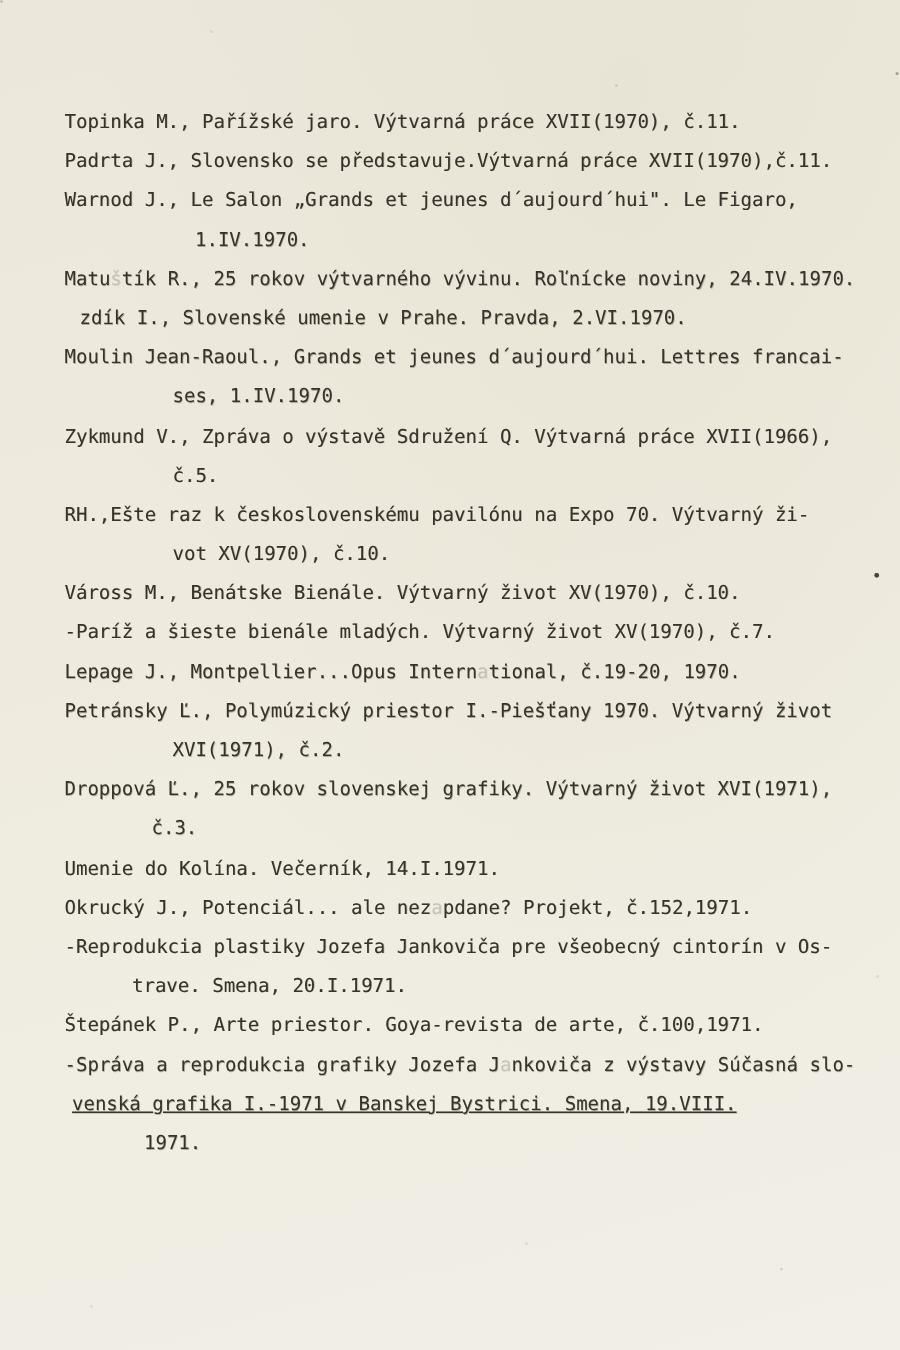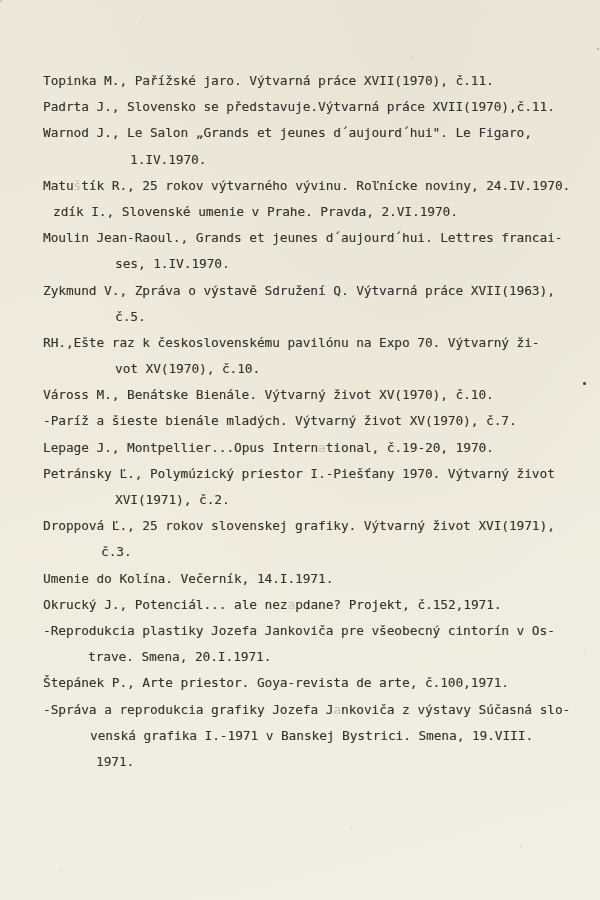--- a/index.html
+++ b/index.html
@@ -69,34 +69,34 @@
 <div class="paper">
   <div class="lines">
       <div class="line" style="padding-left: 43px;">Topinka M., Pařížské jaro. Výtvarná práce XVII(1970), č.11.</div>
       <div class="line" style="padding-left: 43px;">Padrta J., Slovensko se představuje.Výtvarná práce XVII(1970),č.11.</div>
       <div class="line" style="padding-left: 43px;">Warnod J., Le Salon „Grands et jeunes d´aujourd´hui". Le Figaro,</div>
       <div class="line" style="padding-left: 130px;">1.IV.1970.</div>
       <div class="line" style="padding-left: 43px;"><span>M</span><span>a</span><span>t</span><span>u</span><span class="faded">š</span><span>t</span><span>í</span><span>k</span><span> </span><span>R</span><span>.</span><span>,</span><span> </span><span>2</span><span>5</span><span> </span><span>r</span><span>o</span><span>k</span><span>o</span><span>v</span><span> </span><span>v</span><span>ý</span><span>t</span><span>v</span><span>a</span><span>r</span><span>n</span><span>é</span><span>h</span><span>o</span><span> </span><span>v</span><span>ý</span><span>v</span><span>i</span><span>n</span><span>u</span><span>.</span><span> </span><span>R</span><span>o</span><span>ľ</span><span>n</span><span>í</span><span>c</span><span>k</span><span>e</span><span> </span><span>n</span><span>o</span><span>v</span><span>i</span><span>n</span><span>y</span><span>,</span><span> </span><span>2</span><span>4</span><span>.</span><span>I</span><span>V</span><span>.</span><span>1</span><span>9</span><span>7</span><span>0</span><span>.</span></div>
       <div class="line" style="padding-left: 53px;">zdík I., Slovenské umenie v Prahe. Pravda, 2.VI.1970.</div>
       <div class="line" style="padding-left: 43px;">Moulin Jean-Raoul., Grands et jeunes d´aujourd´hui. Lettres francai-</div>
       <div class="line" style="padding-left: 115px;">ses, 1.IV.1970.</div>
-      <div class="line" style="padding-left: 43px;">Zykmund V., Zpráva o výstavě Sdružení Q. Výtvarná práce XVII(1963),</div>
+      <div class="line" style="padding-left: 43px;">Zykmund V., Zpráva o výstavě Sdružení Q. Výtvarná práce XVII(1966),</div>
       <div class="line" style="padding-left: 115px;">č.5.</div>
       <div class="line" style="padding-left: 43px;">RH.,Ešte raz k československému pavilónu na Expo 70. Výtvarný ži-</div>
       <div class="line" style="padding-left: 115px;">vot XV(1970), č.10.</div>
       <div class="line" style="padding-left: 43px;">Váross M., Benátske Bienále. Výtvarný život XV(1970), č.10.</div>
       <div class="line" style="padding-left: 43px;">-Paríž a šieste bienále mladých. Výtvarný život XV(1970), č.7.</div>
       <div class="line" style="padding-left: 43px;"><span>L</span><span>e</span><span>p</span><span>a</span><span>g</span><span>e</span><span> </span><span>J</span><span>.</span><span>,</span><span> </span><span>M</span><span>o</span><span>n</span><span>t</span><span>p</span><span>e</span><span>l</span><span>l</span><span>i</span><span>e</span><span>r</span><span>.</span><span>.</span><span>.</span><span>O</span><span>p</span><span>u</span><span>s</span><span> </span><span>I</span><span>n</span><span>t</span><span>e</span><span>r</span><span>n</span><span class="faded">a</span><span>t</span><span>i</span><span>o</span><span>n</span><span>a</span><span>l</span><span>,</span><span> </span><span>č</span><span>.</span><span>1</span><span>9</span><span>-</span><span>2</span><span>0</span><span>,</span><span> </span><span>1</span><span>9</span><span>7</span><span>0</span><span>.</span></div>
       <div class="line" style="padding-left: 43px;">Petránsky Ľ., Polymúzický priestor I.-Piešťany 1970. Výtvarný život</div>
       <div class="line" style="padding-left: 115px;">XVI(1971), č.2.</div>
       <div class="line" style="padding-left: 43px;">Droppová Ľ., 25 rokov slovenskej grafiky. Výtvarný život XVI(1971),</div>
       <div class="line" style="padding-left: 101px;">č.3.</div>
       <div class="line" style="padding-left: 43px;">Umenie do Kolína. Večerník, 14.I.1971.</div>
       <div class="line" style="padding-left: 43px;"><span>O</span><span>k</span><span>r</span><span>u</span><span>c</span><span>k</span><span>ý</span><span> </span><span>J</span><span>.</span><span>,</span><span> </span><span>P</span><span>o</span><span>t</span><span>e</span><span>n</span><span>c</span><span>i</span><span>á</span><span>l</span><span>.</span><span>.</span><span>.</span><span> </span><span>a</span><span>l</span><span>e</span><span> </span><span>n</span><span>e</span><span>z</span><span class="faded">a</span><span>p</span><span>d</span><span>a</span><span>n</span><span>e</span><span>?</span><span> </span><span>P</span><span>r</span><span>o</span><span>j</span><span>e</span><span>k</span><span>t</span><span>,</span><span> </span><span>č</span><span>.</span><span>1</span><span>5</span><span>2</span><span>,</span><span>1</span><span>9</span><span>7</span><span>1</span><span>.</span></div>
       <div class="line" style="padding-left: 43px;">-Reprodukcia plastiky Jozefa Jankoviča pre všeobecný cintorín v Os-</div>
       <div class="line" style="padding-left: 88px;">trave. Smena, 20.I.1971.</div>
       <div class="line" style="padding-left: 43px;">Štepánek P., Arte priestor. Goya-revista de arte, č.100,1971.</div>
       <div class="line" style="padding-left: 43px;"><span>-</span><span>S</span><span>p</span><span>r</span><span>á</span><span>v</span><span>a</span><span> </span><span>a</span><span> </span><span>r</span><span>e</span><span>p</span><span>r</span><span>o</span><span>d</span><span>u</span><span>k</span><span>c</span><span>i</span><span>a</span><span> </span><span>g</span><span>r</span><span>a</span><span>f</span><span>i</span><span>k</span><span>y</span><span> </span><span>J</span><span>o</span><span>z</span><span>e</span><span>f</span><span>a</span><span> </span><span>J</span><span class="faded">a</span><span>n</span><span>k</span><span>o</span><span>v</span><span>i</span><span>č</span><span>a</span><span> </span><span>z</span><span> </span><span>v</span><span>ý</span><span>s</span><span>t</span><span>a</span><span>v</span><span>y</span><span> </span><span>S</span><span>ú</span><span>č</span><span>a</span><span>s</span><span>n</span><span>á</span><span> </span><span>s</span><span>l</span><span>o</span><span>-</span></div>
-      <div class="line" style="padding-left: 90px;">venská grafika I.-1971 v Banskej Bystrici. Smena, 19.VIII.</div>
+      <div class="line" style="padding-left: 48px; text-decoration: underline;">venská grafika I.-1971 v Banskej Bystrici. Smena, 19.VIII.</div>
       <div class="line" style="padding-left: 96px;">1971.</div>
     </div>
   <div class="stray-dot" style="left: 583px; top: 382px;"></div>
 </div>
 
 </body></html>

